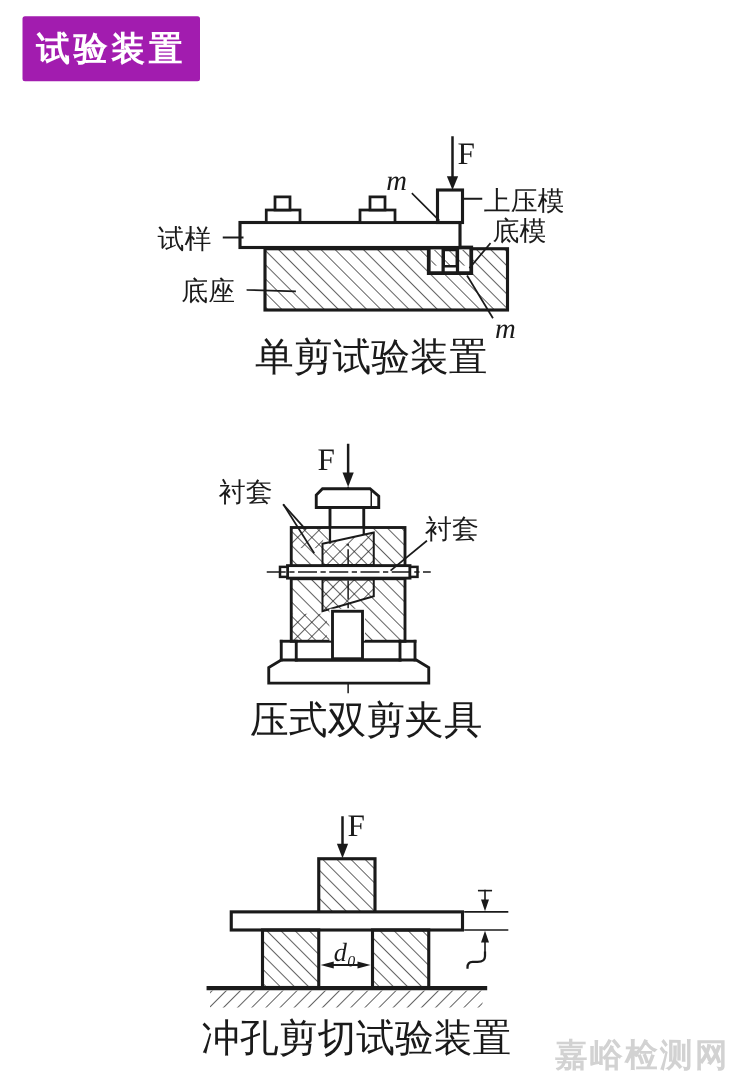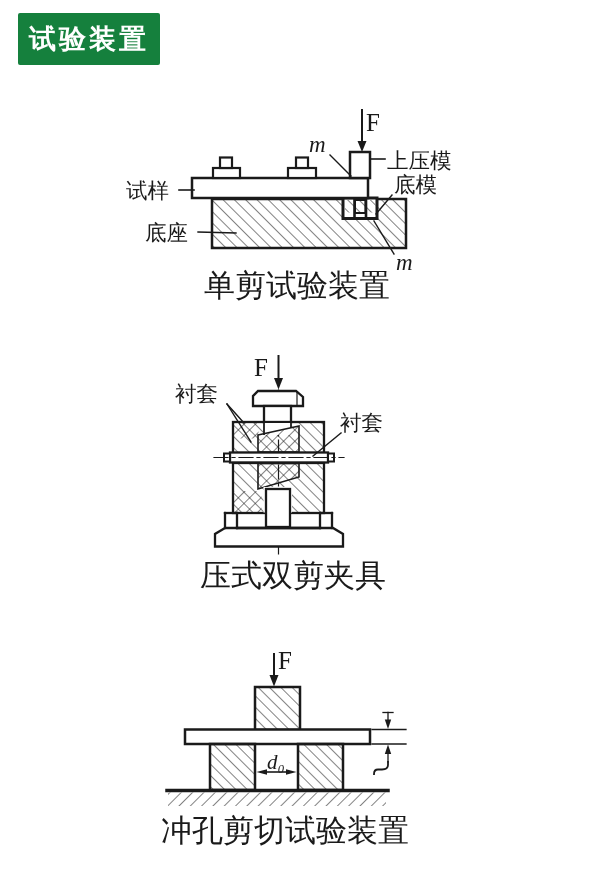--- a/index.html
+++ b/index.html
@@ -24,21 +24,21 @@
     position:absolute;right:16px;bottom:12px;text-align:right;
     line-height:1.1;user-select:none;
   }
   .watermark .wm1{font-size:26px;font-weight:bold;letter-spacing:2px;}
   .watermark .wm2{font-size:17px;font-weight:bold;font-style:italic;
     font-family:"Liberation Serif",serif;letter-spacing:1px;}
 </style>
 </head>
 <body>
 
-<div class="badge" style="background: #15803d; color: rgb(255, 255, 255);">
+<div class="badge" style="background: #a21caf; color: rgb(255, 255, 255);">
   <span>试验装置</span>
 </div>
 
 <svg class="canvas" width="600" height="871" viewBox="0 0 600 871">
   <defs>
     <pattern id="hatchA" width="8" height="8" patternUnits="userSpaceOnUse" patternTransform="rotate(-45)">
       <line x1="0" y1="0" x2="0" y2="8" stroke="#1A1A1A" stroke-width="1.1"></line>
     </pattern>
     <pattern id="hatchB" width="8" height="8" patternUnits="userSpaceOnUse" patternTransform="rotate(45)">
       <line x1="0" y1="0" x2="0" y2="8" stroke="#1A1A1A" stroke-width="1.1"></line>
@@ -193,13 +193,14 @@
       <polygon points="388,744.5 384.8,754 391.2,754" fill="#1A1A1A"></polygon>
       <line x1="388" y1="754" x2="388" y2="762" stroke="#1A1A1A" stroke-width="1.3"></line>
       <path d="M388,762 L388,765 Q388,769.5 382,769.5 L378,769.5 Q374,769.5 374,774" fill="none" stroke="#1A1A1A" stroke-width="1.8"></path>
     </g>
 
     <text x="285" y="841" font-size="31" text-anchor="middle" fill="#1A1A1A">冲孔剪切试验装置</text>
   </g>
 </svg>
 
 <div class="watermark" style="color: rgb(210, 210, 210);">
+  <div class="wm1">嘉峪检测网</div>
 </div>
 
 </body></html>

